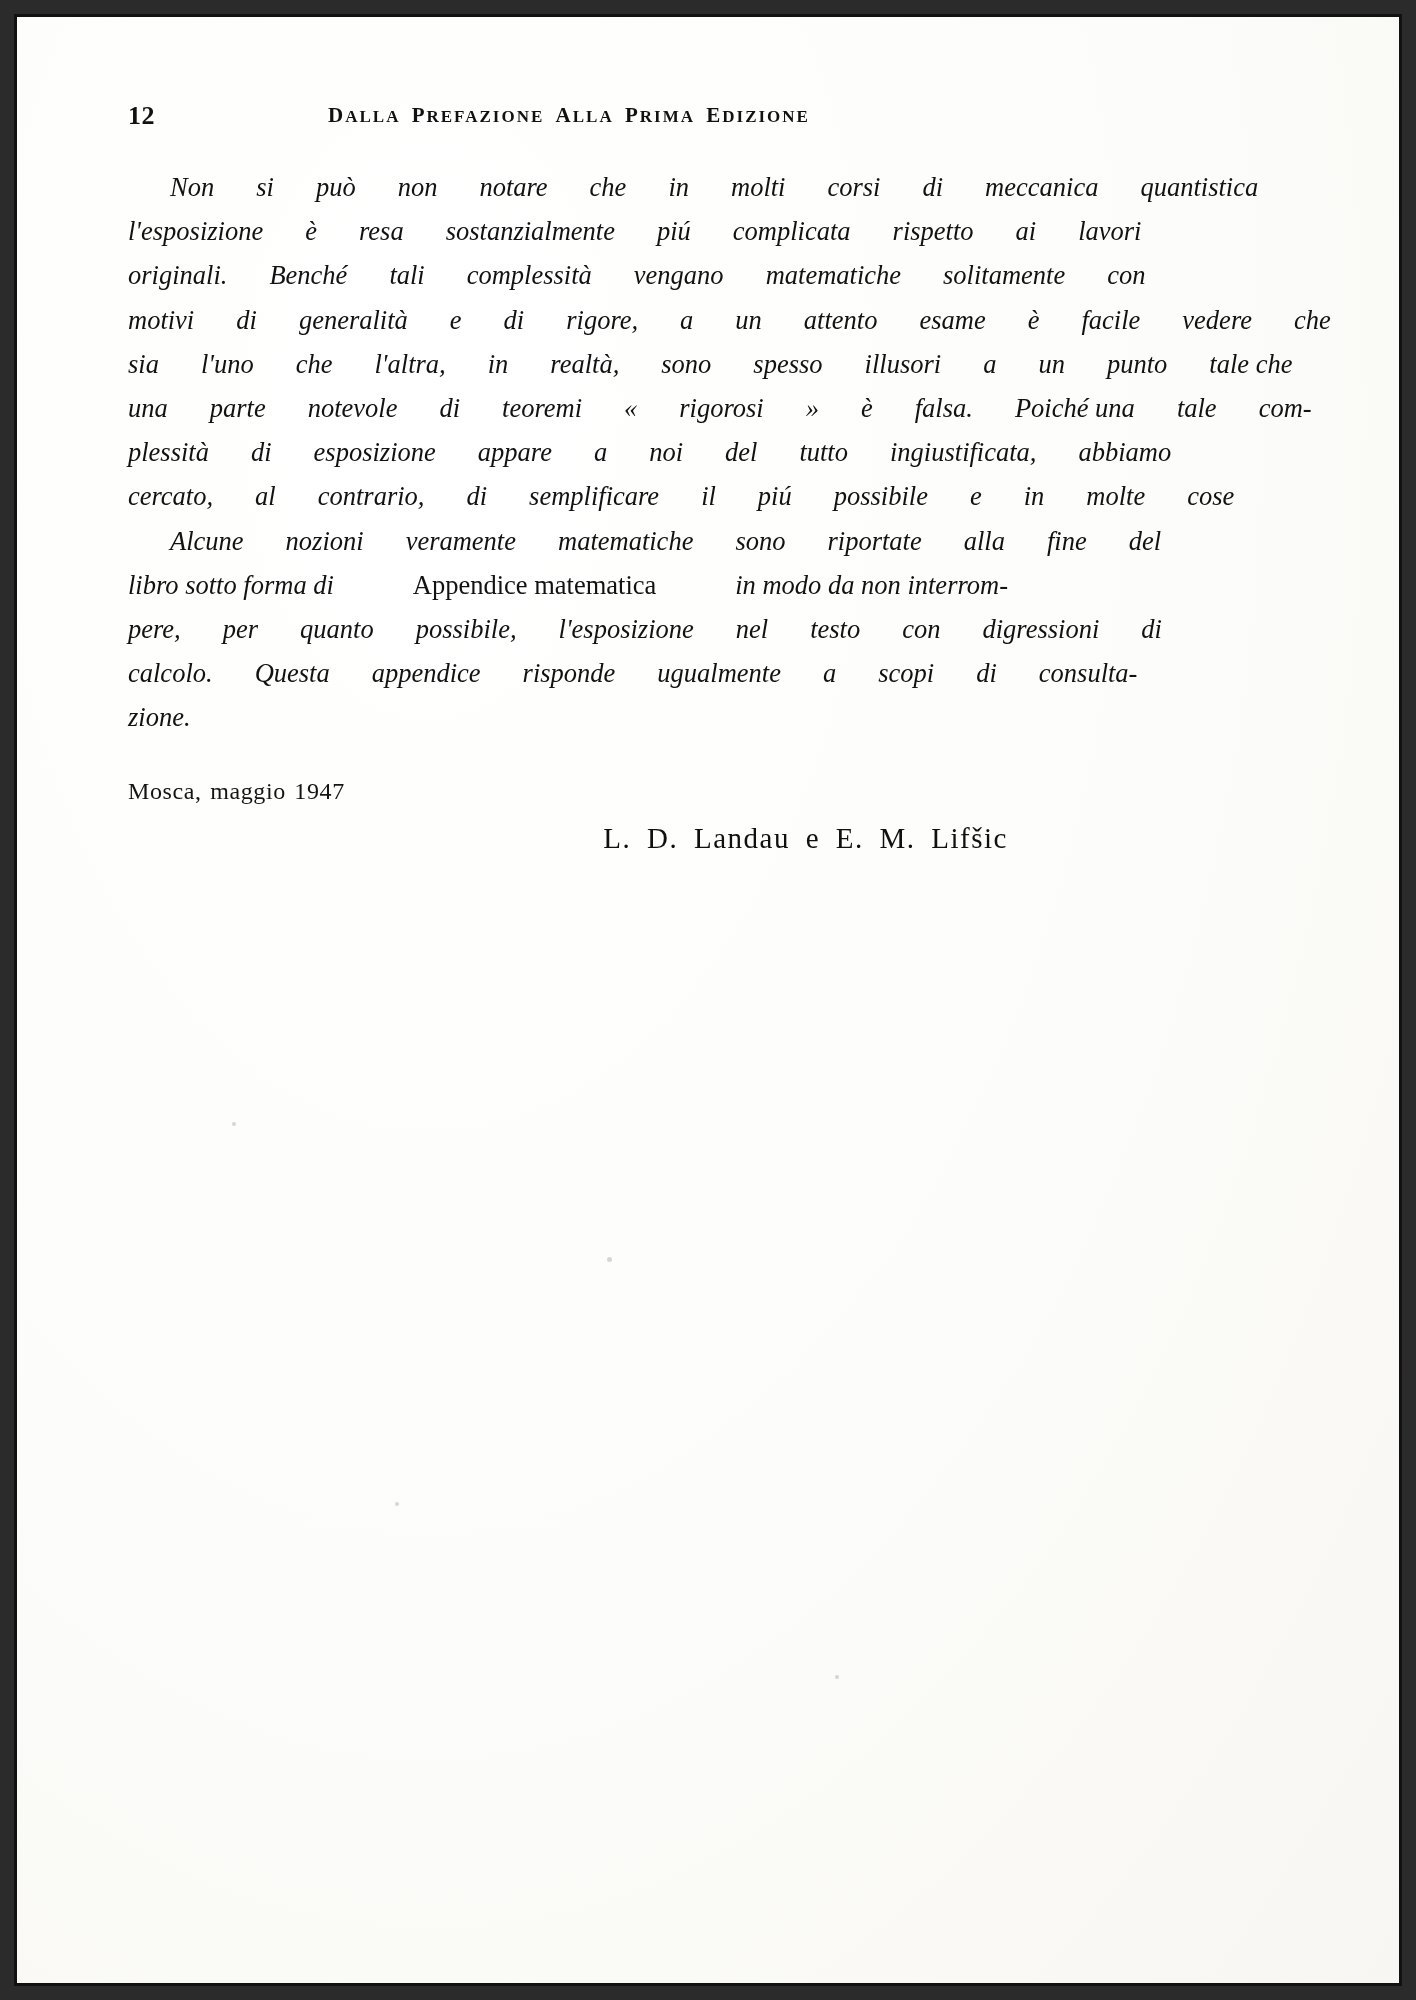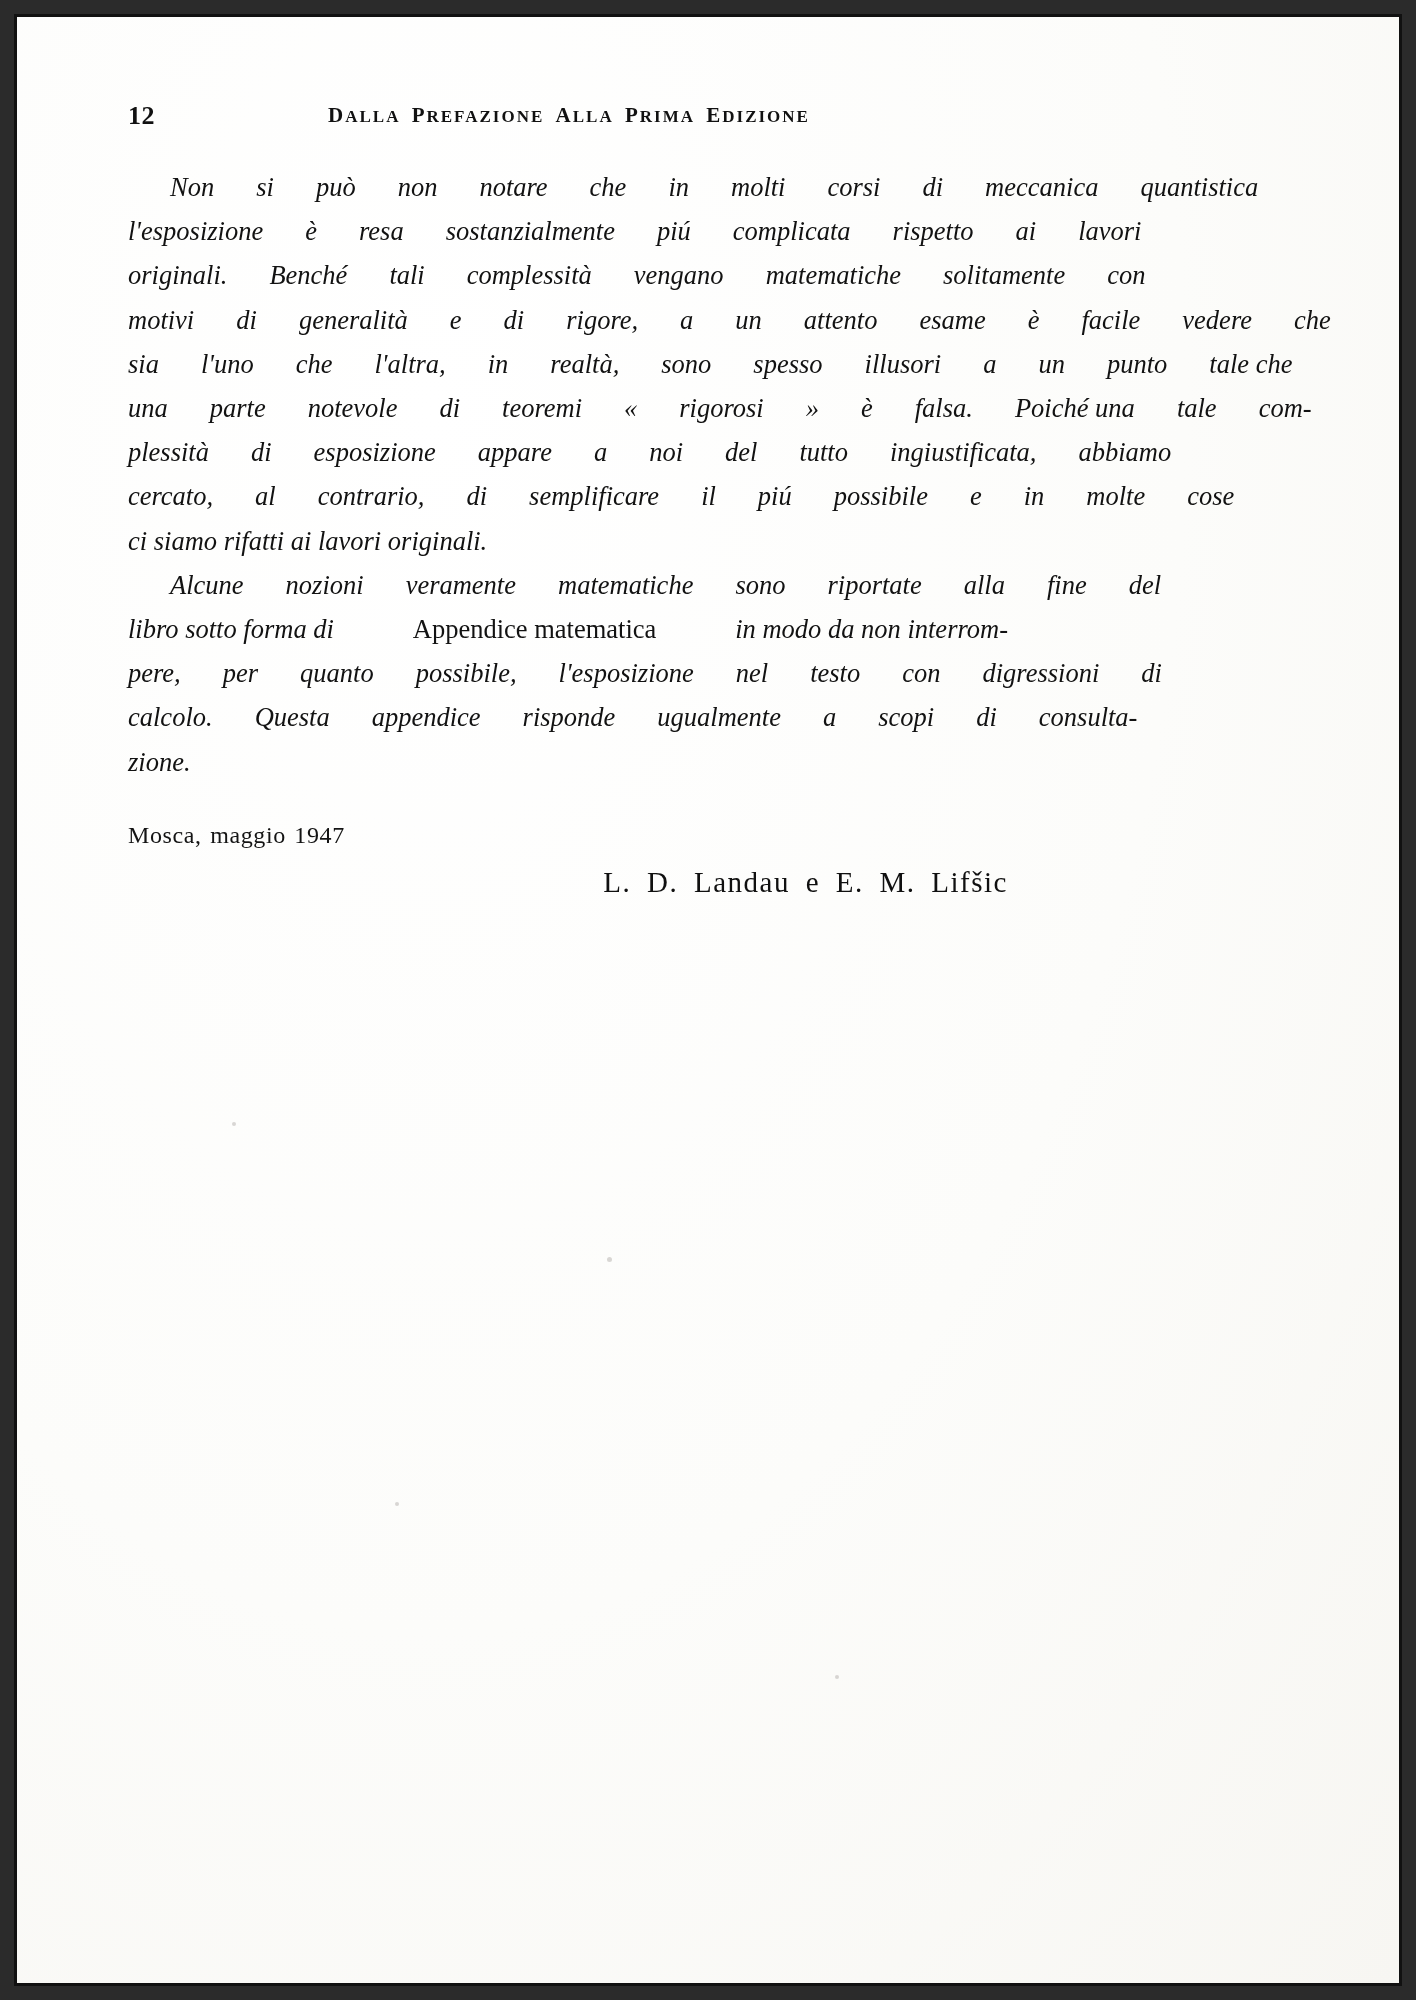--- a/index.html
+++ b/index.html
@@ -288,21 +288,20 @@
             <span>semplificare</span>
             <span>il</span>
             <span>piú</span>
             <span>possibile</span>
             <span>e</span>
             <span>in</span>
             <span>molte</span>
             <span>cose</span>
         </span>
 
-        <span class="line">ci siamo rifatti ai lavori originali.</span>
       </div>
 
       <div class="para para2">
 
         <span class="line j">
           <span class="indent"></span>
             <span>Alcune</span>
             <span>nozioni</span>
             <span>veramente</span>
             <span>matematiche</span>

